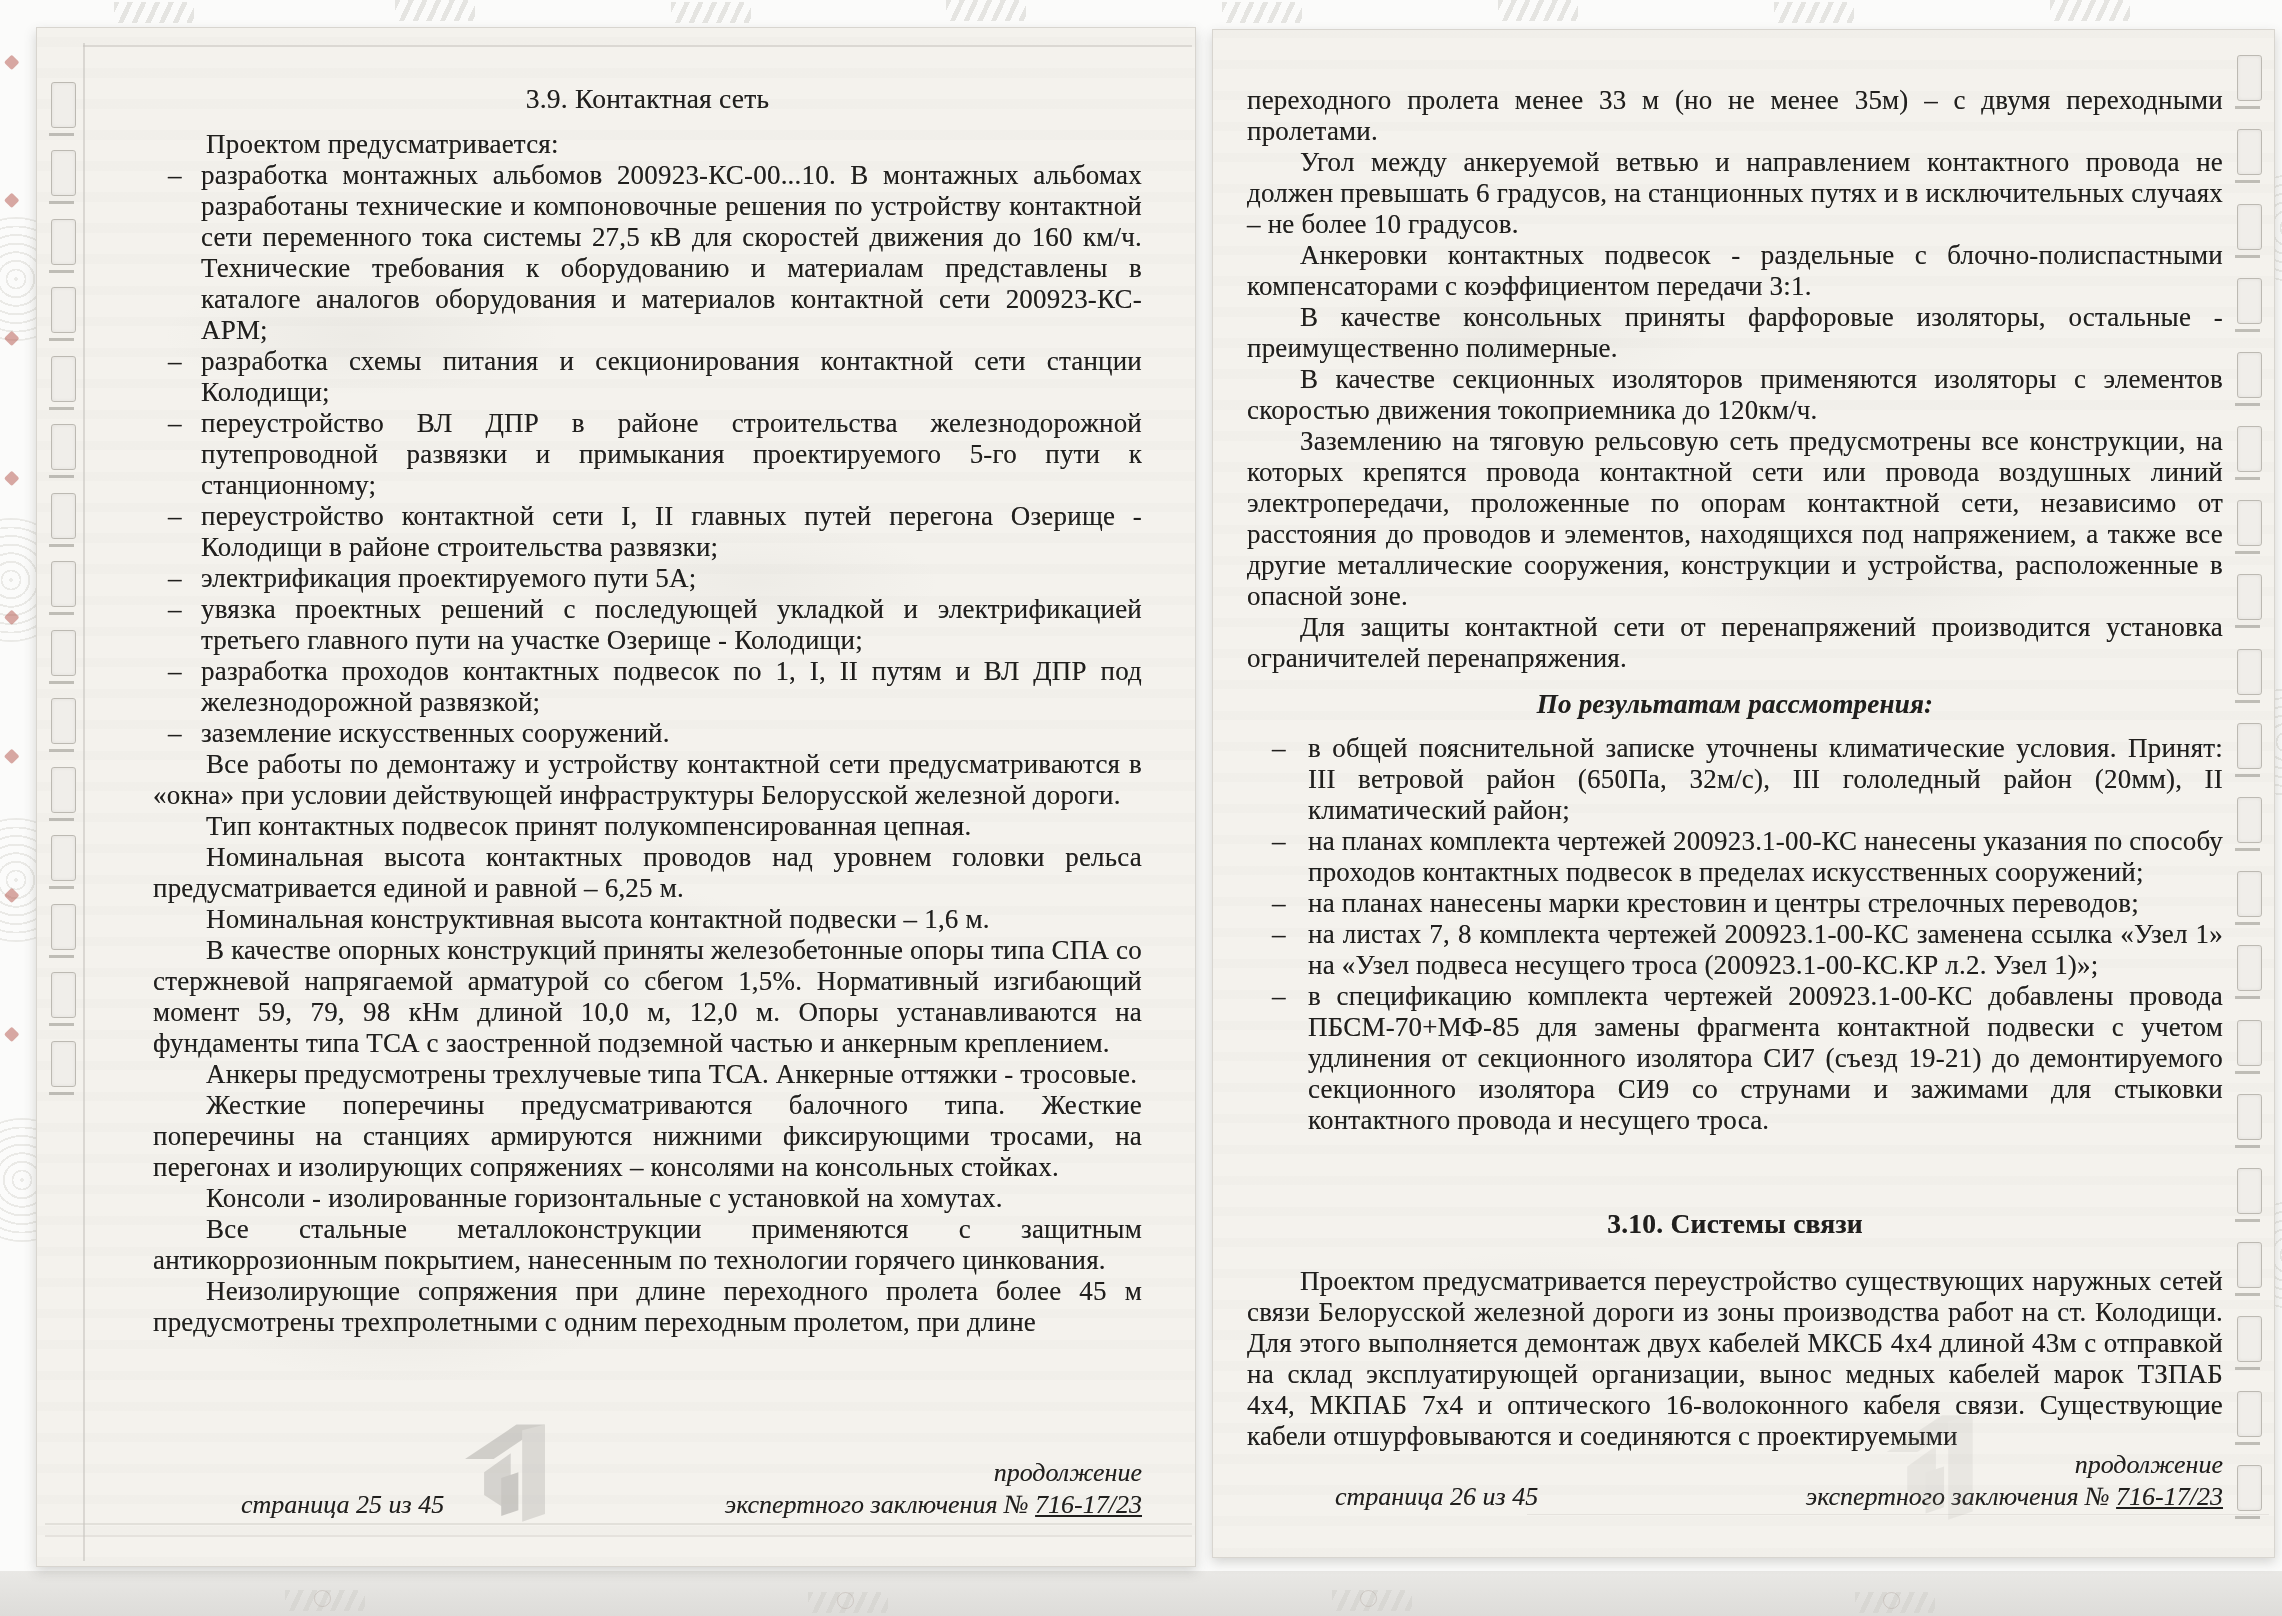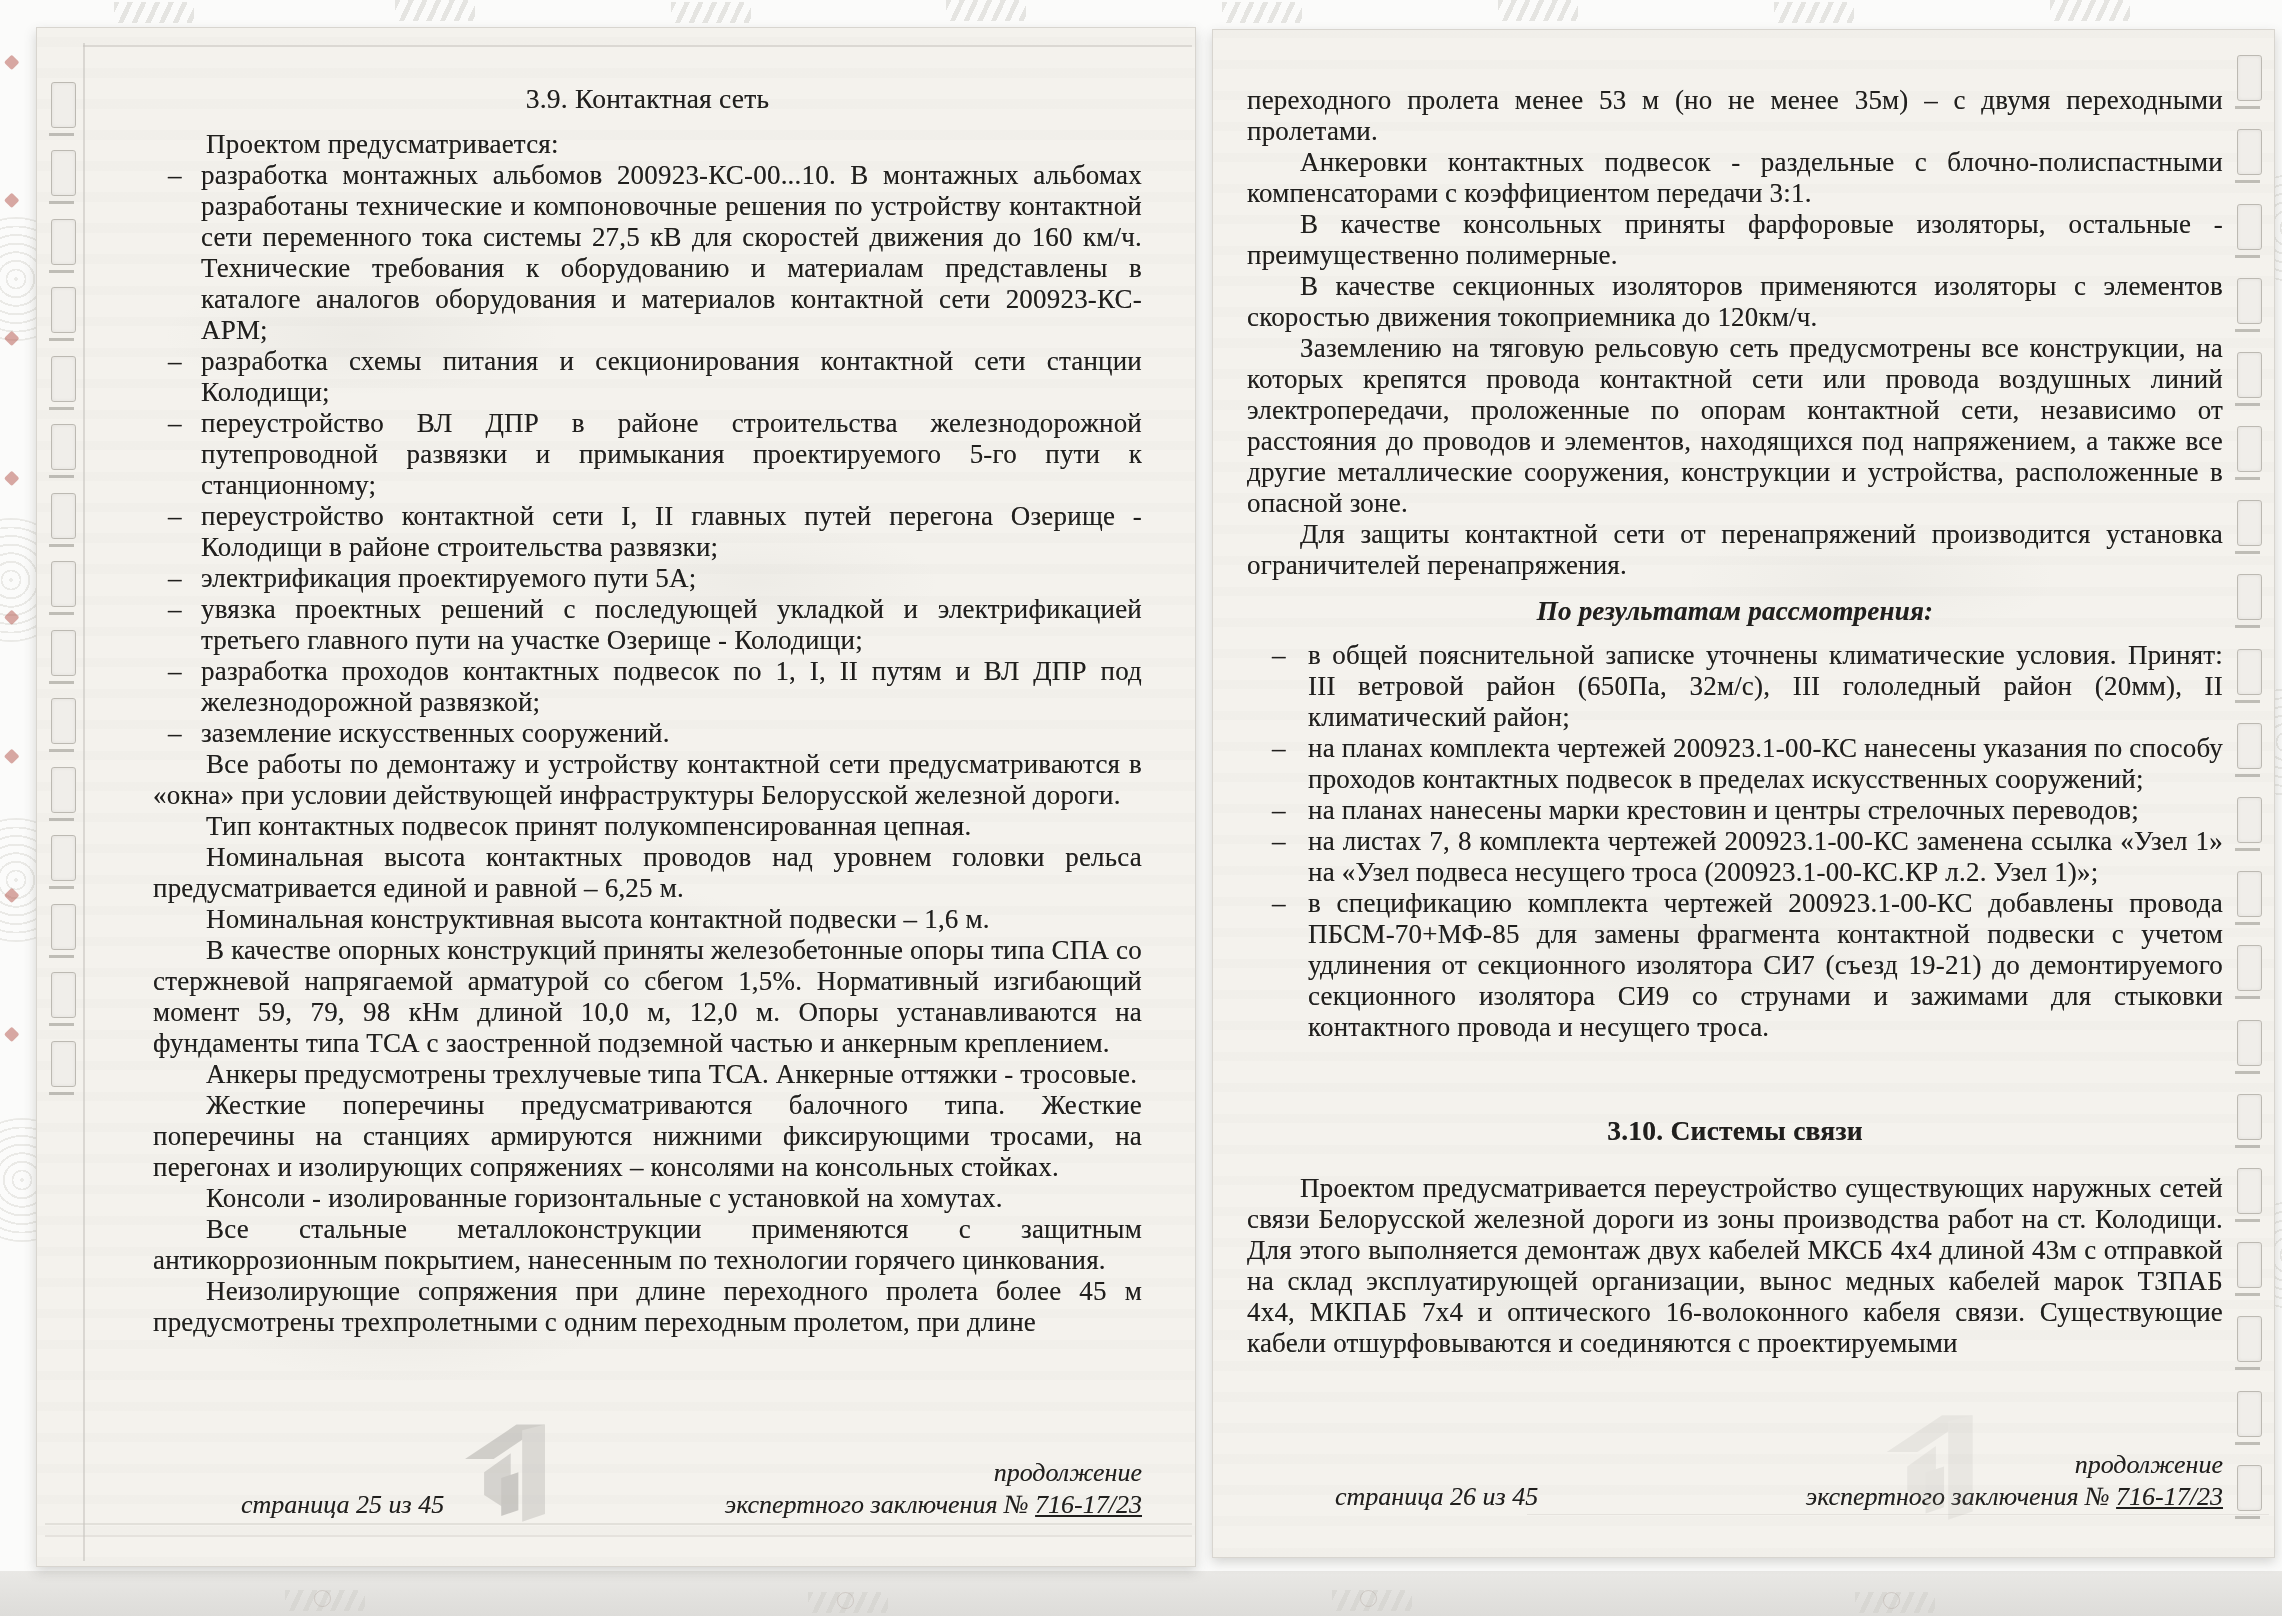--- a/index.html
+++ b/index.html
@@ -227,21 +227,22 @@
   <div class="hline" style="left:314px;top:1484px;width:742px;height:1.9px;opacity:.35;"></div>
 
   <svg class="logo logo-right" width="114" height="128" viewBox="0 0 110 125">
     <polygon points="2,44 56,8 86,8 32,44" fill="#8f8d89"></polygon>
     <polygon points="62,14 86,8 86,102 62,110" fill="#9f9d99"></polygon>
     <polygon points="22,58 50,38 50,100 22,82" fill="#949290"></polygon>
     <polygon points="40,64 58,58 58,98 40,104" fill="#878582"></polygon>
   </svg>
 
   <div class="inner inner-right">
-    <p class="para noindent">переходного пролета менее 53 м (но не менее 35м) – с двумя переходными пролетами.</p>
+    <p class="para noindent">переходного пролета менее 33 м (но не менее 35м) – с двумя переходными пролетами.</p>
+    <p class="para">Угол между анкеруемой ветвью и направлением контактного провода не должен превышать 6 градусов, на станционных путях и в исключительных случаях – не более 10 градусов.</p>
     <p class="para">Анкеровки контактных подвесок - раздельные с блочно-полиспастными компенсаторами с коэффициентом передачи 3:1.</p>
     <p class="para">В качестве консольных приняты фарфоровые изоляторы, остальные - преимущественно полимерные.</p>
     <p class="para">В качестве секционных изоляторов применяются изоляторы с элементов скоростью движения токоприемника до 120км/ч.</p>
     <p class="para">Заземлению на тяговую рельсовую сеть предусмотрены все конструкции, на которых крепятся провода контактной сети или провода воздушных линий электропередачи, проложенные по опорам контактной сети, независимо от расстояния до проводов и элементов, находящихся под напряжением, а также все другие металлические сооружения, конструкции и устройства, расположенные в опасной зоне.</p>
     <p class="para">Для защиты контактной сети от перенапряжений производится установка ограничителей перенапряжения.</p>
 
     <h2 class="results-title">По результатам рассмотрения:</h2>
 
     <div class="bullet">
       <span class="b-dash">–</span>

